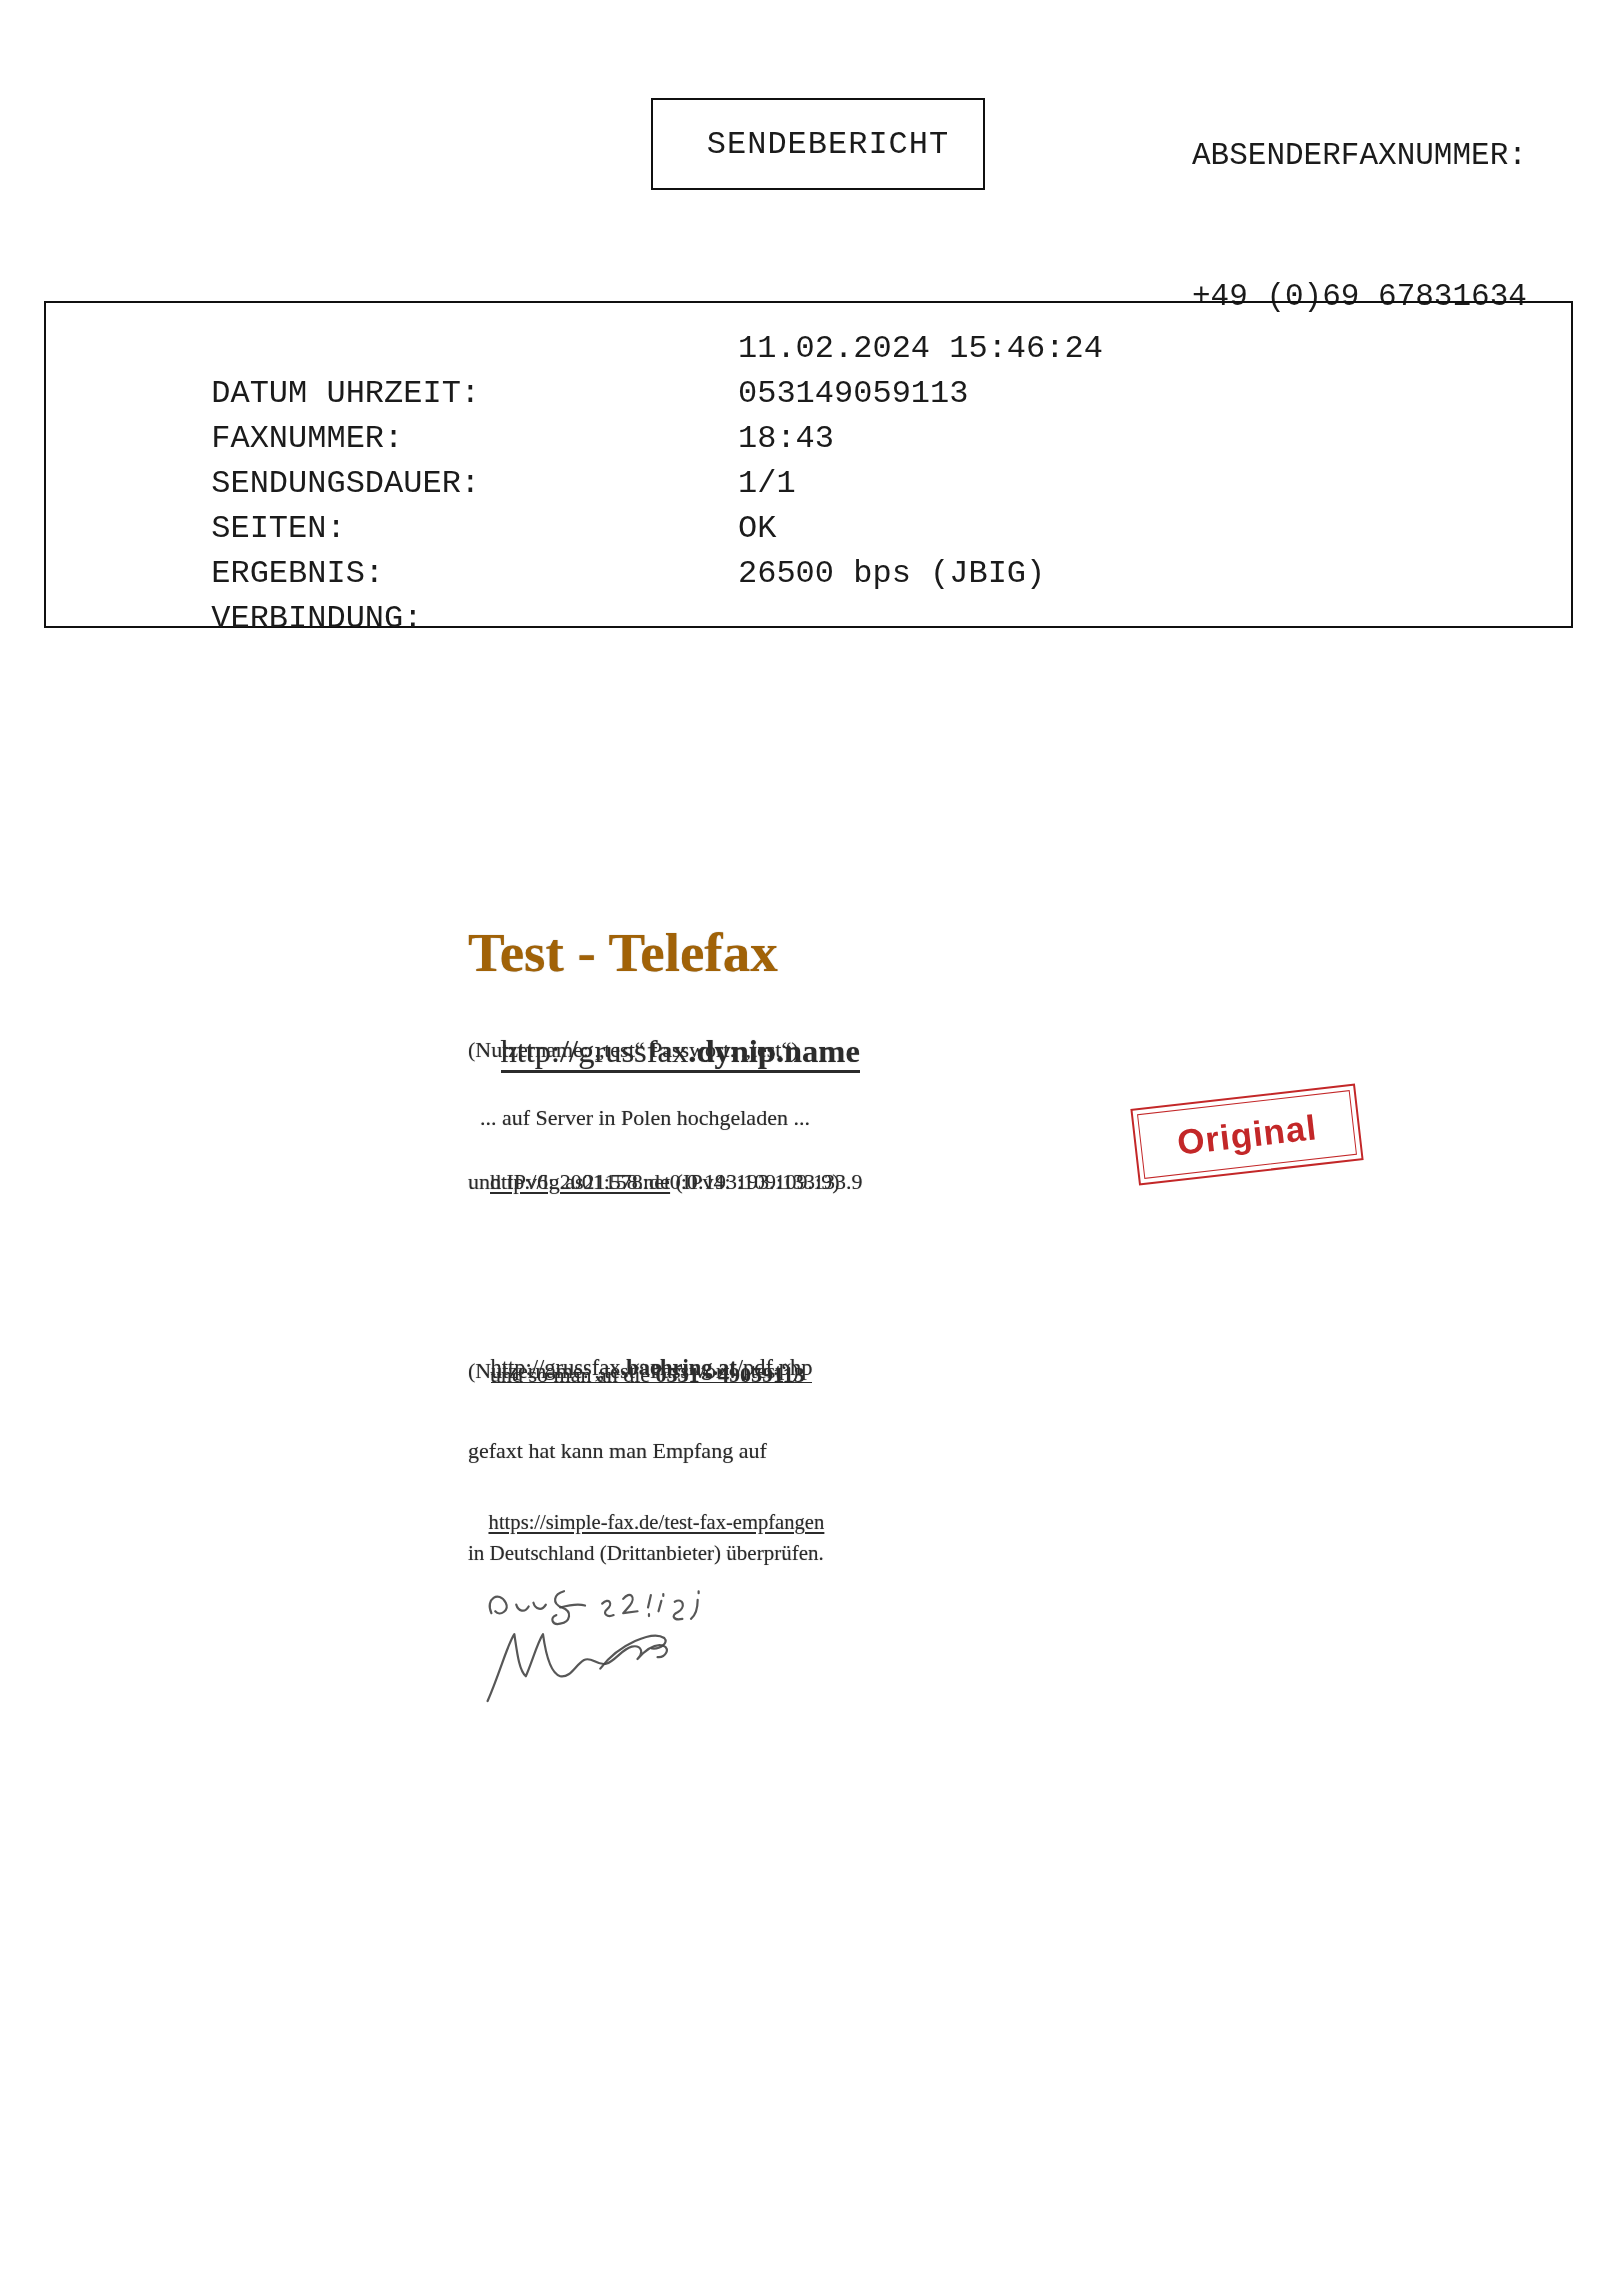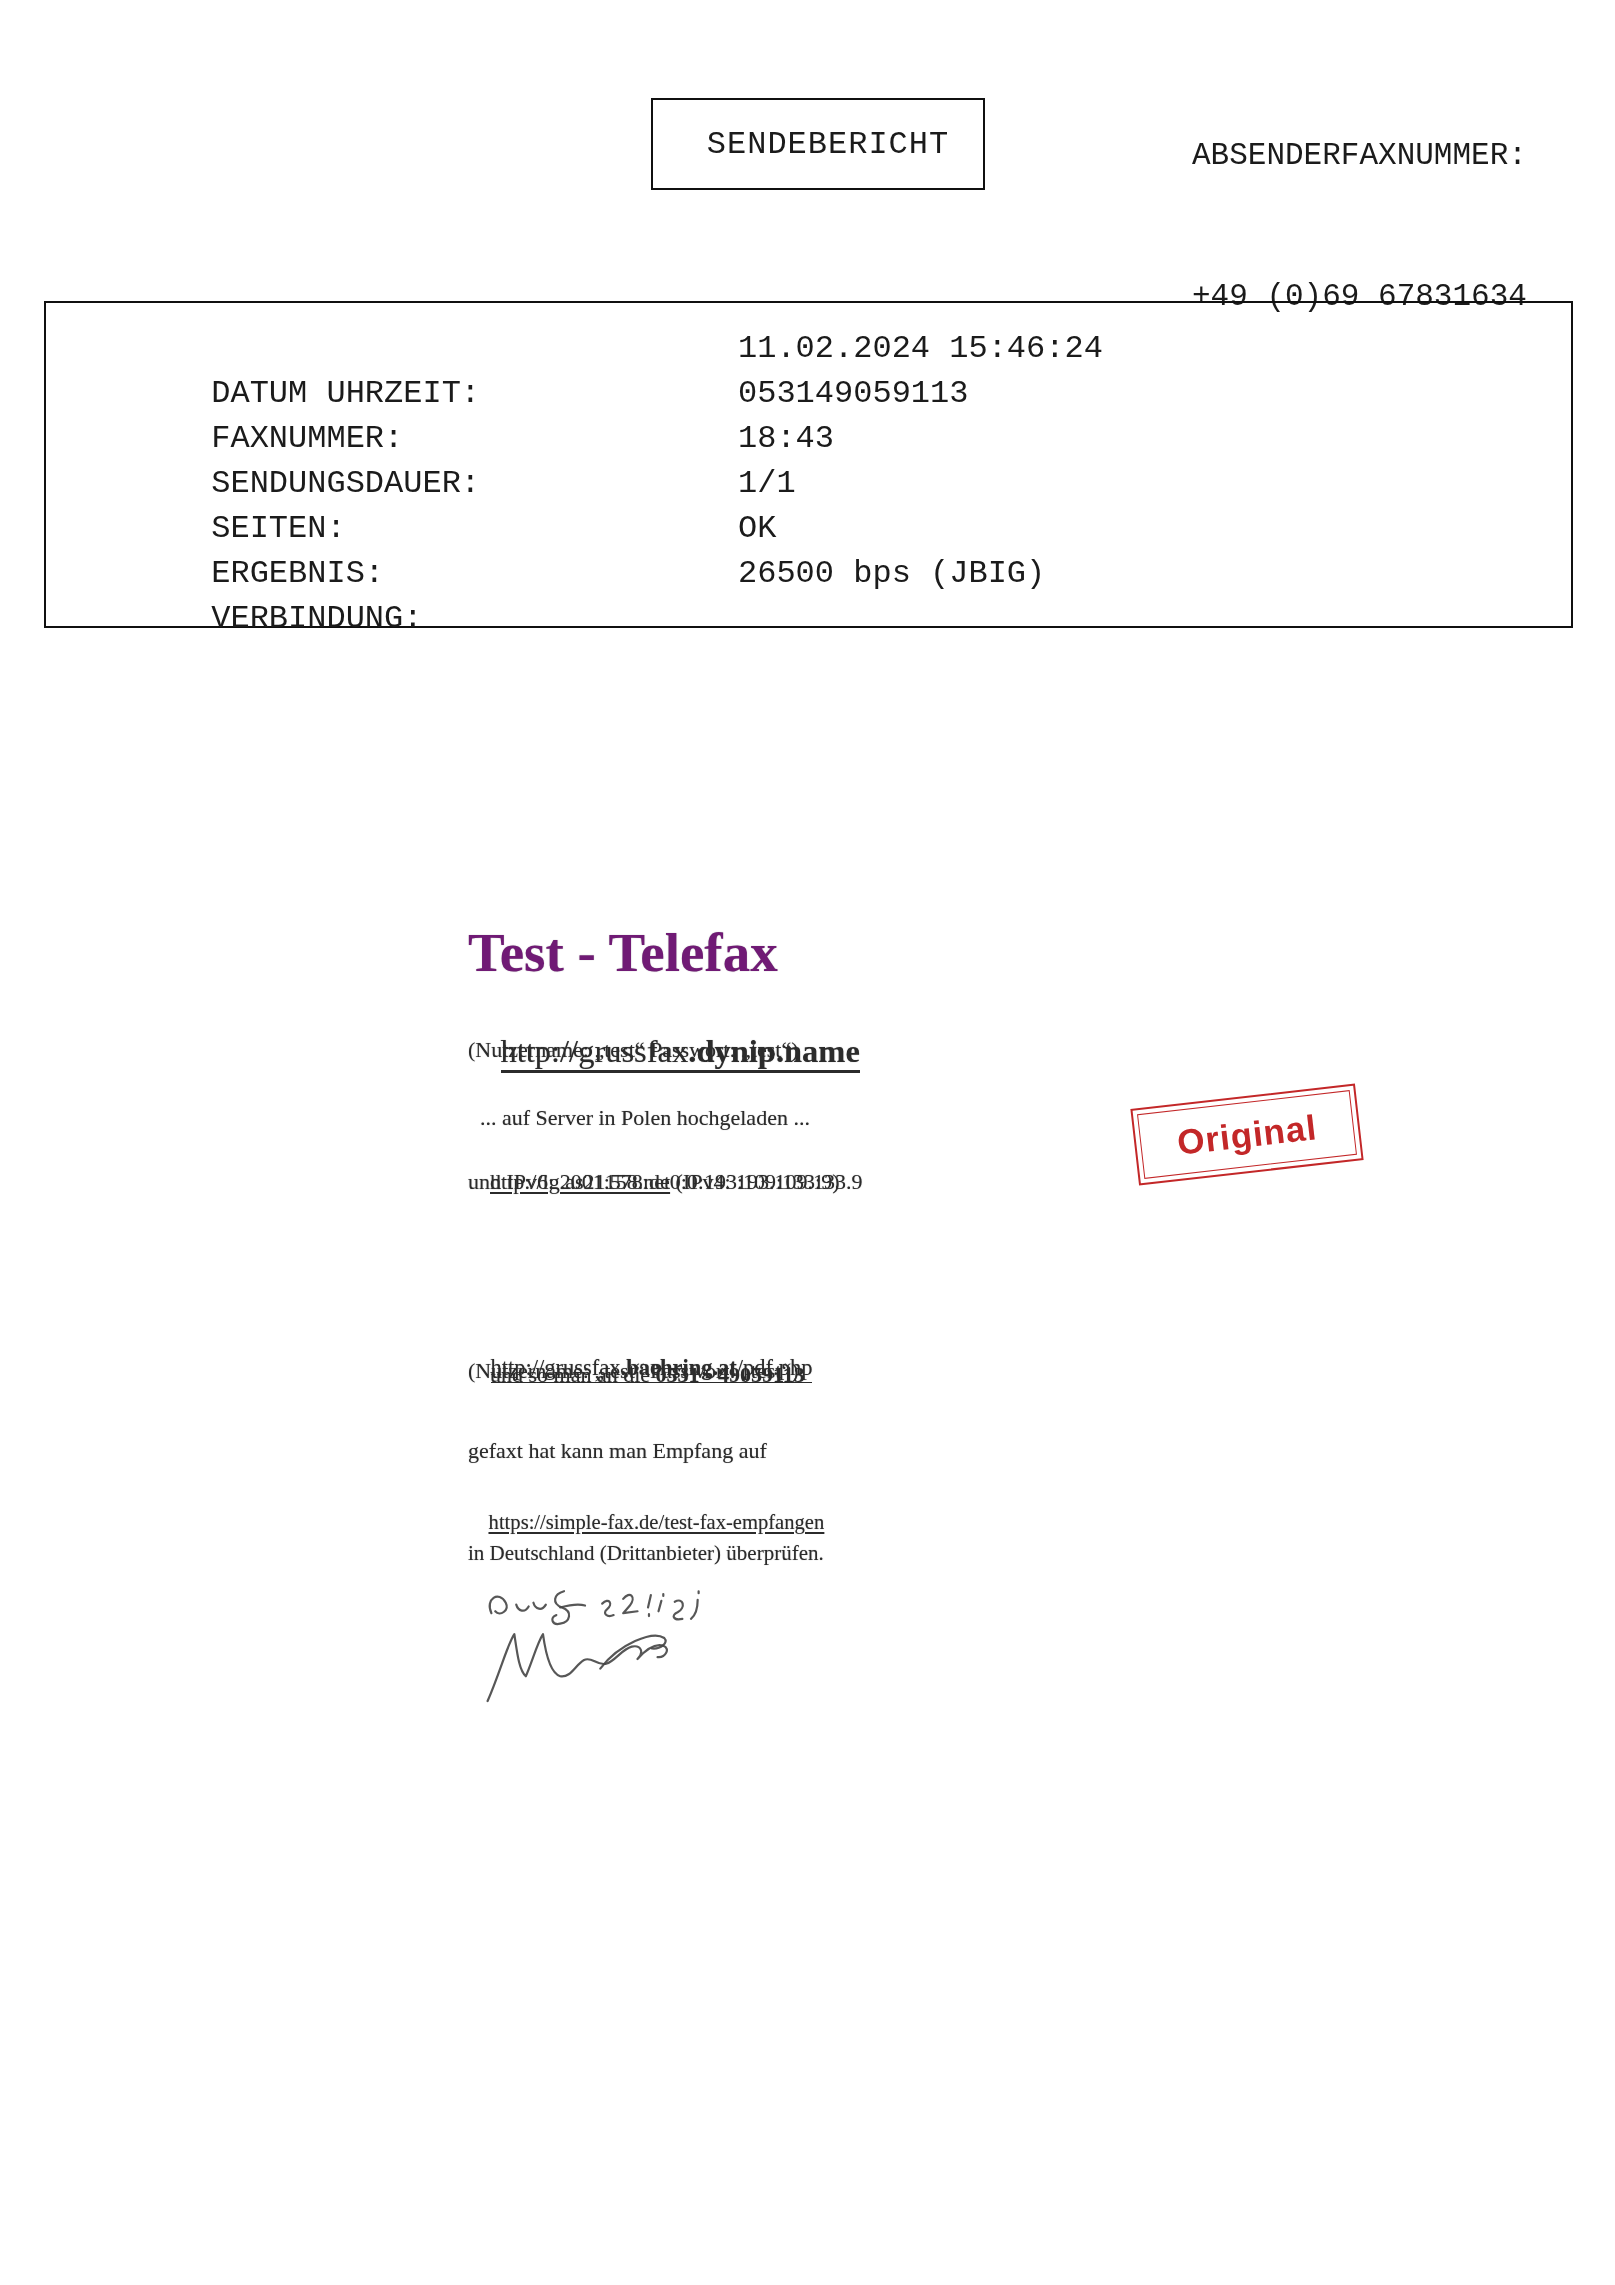--- a/index.html
+++ b/index.html
@@ -20,21 +20,21 @@
     position:absolute;left:44px;top:301px;width:1529px;height:327px;
     border:2.9px solid #101010;box-sizing:border-box;padding:23px 0 0 50px;
   }
   .report-row{position:relative;height:45px;line-height:45px;font-size:32px;white-space:pre;}
   .report-row .val{position:absolute;left:642px;top:0;}
   
   .doc-item{
     position:absolute;left:468px;font-family:"Liberation Serif", serif;color:#2b2b2b;
     text-shadow:0 0 1px rgba(70,70,70,0.5);white-space:pre;
   }
-  .d-title{top:921px;font-size:55px;font-weight:700;color:#701a75;letter-spacing:0;}
+  .d-title{top:921px;font-size:55px;font-weight:700;color:#a16207;letter-spacing:0;}
   .d-link1{top:996px;font-size:32.5px;}
   .d-link1 .u{display:inline-block;border-bottom:3.8px solid #2b2b2b;padding-bottom:0;}
   .d-cred1{top:1037px;font-size:22px;}
   .d-upload{top:1105px;font-size:22px;margin-left:12px;}
   .d-srv1{top:1143px;font-size:22px;}
   .d-srv2{top:1169px;font-size:22px;}
   .d-para{top:1203px;font-size:21.5px;line-height:26px;}
   .d-pdf{top:1329px;font-size:22.5px;}
   .d-pdf .u{display:inline-block;border-bottom:1.9px solid #2b2b2b;padding-bottom:1px;text-align:right;}
   .d-cred2{top:1358px;font-size:22px;}

